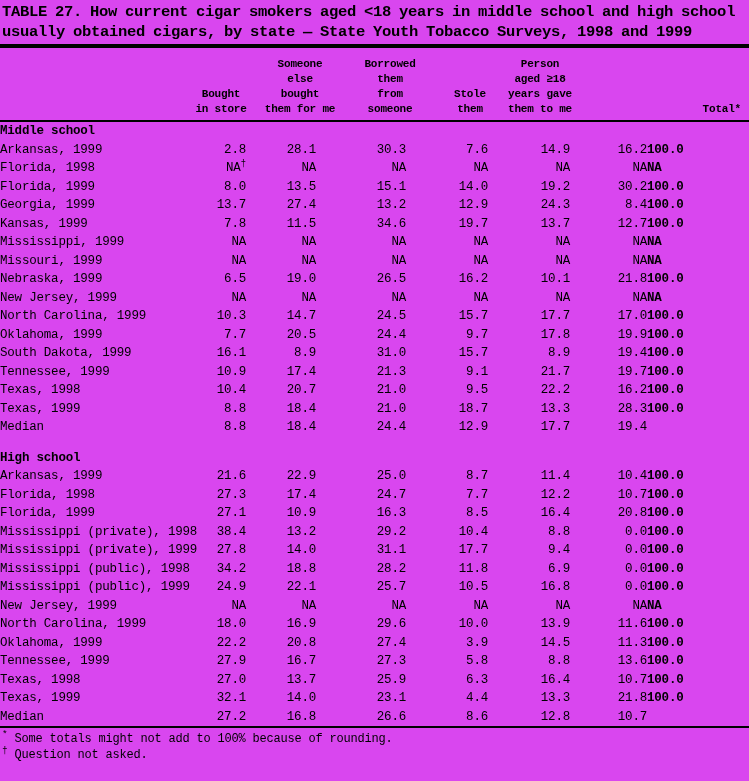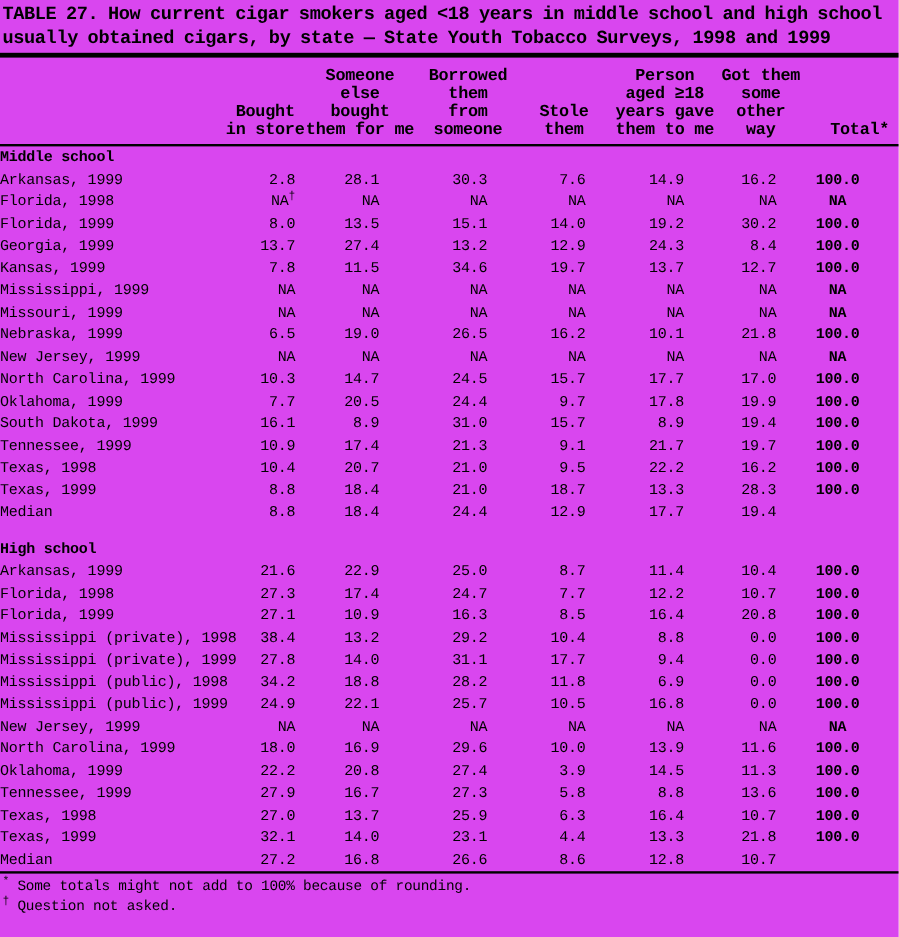--- a/index.html
+++ b/index.html
@@ -25,42 +25,42 @@
   .rule-thin  { height: 2px; background: #000; }
   .rule-mid   { height: 2px; background: #000; }
   .header-row {
     position: relative;
     height: 72px;
     width: 749px;
   }
   .hd {
     position: absolute;
     bottom: 3px;
-    font-size: 14px;
+    font-size: 11px;
     font-weight: bold;
     text-align: center;
     white-space: nowrap;
     line-height: 15px;
   }
   .hd.right-aligned { text-align: right; }
   table.data {
     width: 749px;
     border-collapse: collapse;
     table-layout: fixed;
   }
   table.data td {
     font-size: 12.5px;
     line-height: 18.5px;
     padding: 0;
     white-space: nowrap;
     overflow: visible;
   }
   td.st  { text-align: left;  padding-left: 2px; }
   td.num { text-align: right; padding-right: 5px; }
-  td.tot { text-align: center; padding-right: 8px; font-weight: bold; }
+  td.tot { text-align: left; padding-right: 8px; font-weight: bold; }
   td.sec { font-weight: bold; padding-left: 2px; }
   tr.spacer td { line-height: 12px; height: 12px; }
   sup { font-size: 9.5px; line-height: 0; }
   .footnotes { padding: 3px 12px 0 2px; }
   .fn { font-size: 12px; line-height: 16px; }
 </style>
 </head>
 <body>
 
 <div class="page">
@@ -86,31 +86,25 @@
       <div class="hd" style="right: 359px; transform: translateX(50%);">
         <div>Borrowed</div>
         <div>them</div>
         <div>from</div>
         <div>someone</div>
       </div>
       <div class="hd" style="right: 279px; transform: translateX(50%); text-align: center;">
         <div>Stole</div>
         <div>them</div>
       </div>
-      <div class="hd" style="right: 195px; transform: translateX(50%);">
+      <div class="hd" style="right: 209px; transform: translateX(50%);">
         <div>Person</div>
         <div>aged ≥18</div>
         <div>years gave</div>
         <div>them to me</div>
-      </div>
-      <div class="hd" style="right: 115px; transform: translateX(50%);">
-        <div>Got them</div>
-        <div>some</div>
-        <div>other</div>
-        <div>way</div>
       </div>
       <div class="hd right-aligned" style="right: 8px;">
         <div>Total*</div>
       </div>
     </div>
 
   <div class="rule-thin"></div>
 
   <table class="data">
     <colgroup>

